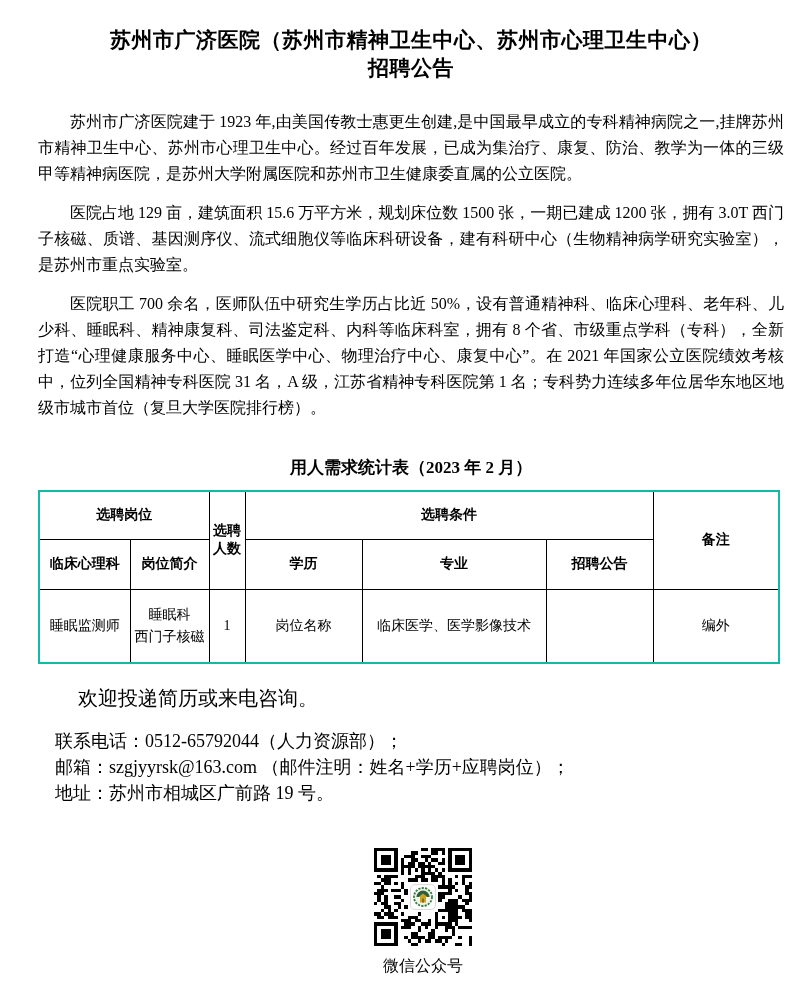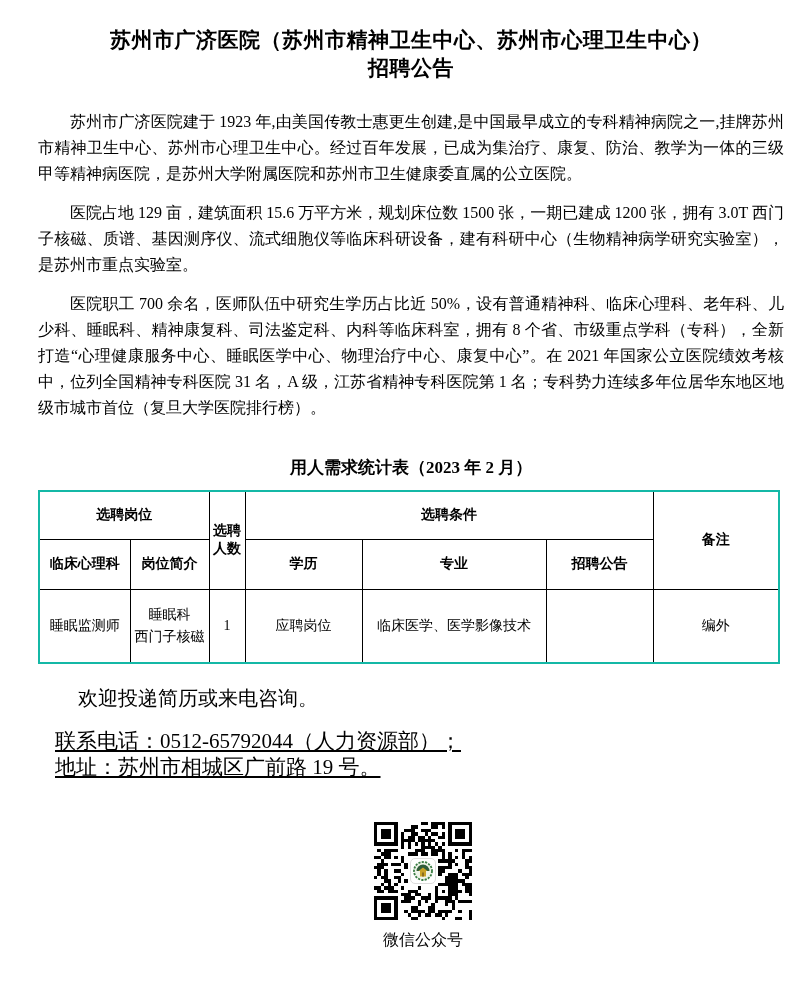--- a/index.html
+++ b/index.html
@@ -54,21 +54,21 @@
   tr.hdr-row-2 { height: 50px; }
   tr.data-row  { height: 74px; }
   td.pre-line  { white-space: pre-line; line-height: 22px; }
 
   .welcome-line {
     margin-top: 21px;
     font-size: 20px; line-height: 26px;
     text-indent: 2em;
   }
   .contact-block { margin-top: 17px; padding-left: 17px; }
-  .contact-line { font-size: 21px; line-height: 26px; text-decoration: underline; }
+  .contact-line { font-size: 18px; line-height: 26px; }
 
   .qr-area {
     margin-top: 42px;
     display: flex; flex-direction: column; align-items: center;
   }
   .qr-box { position: relative; width: 98px; height: 98px; margin-left: 24px; }
   .qr-box svg.qr-svg { width: 98px; height: 98px; display: block; shape-rendering: crispEdges; }
   .qr-logo {
     position: absolute; left: 50%; top: 50%;
     width: 26px; height: 26px;
@@ -123,32 +123,33 @@
       <th>岗位简介</th>
       <th>学历</th>
       <th>专业</th>
       <th>招聘公告</th>
     </tr>
     <tr class="data-row">
       <td>睡眠监测师</td>
       <td class="pre-line">睡眠科
 西门子核磁</td>
       <td>1</td>
-      <td>应聘岗位</td>
+      <td>岗位名称</td>
       <td>临床医学、医学影像技术</td>
       <td></td>
       <td>编外</td>
     </tr>
   </tbody>
     </table>
 
   <p class="welcome-line">欢迎投递简历或来电咨询。</p>
 
   <div class="contact-block">
     <p class="contact-line">联系电话：0512-65792044（人力资源部）；</p>
+    <p class="contact-line">邮箱：szgjyyrsk@163.com （邮件注明：姓名+学历+应聘岗位）；</p>
     <p class="contact-line">地址：苏州市相城区广前路 19 号。</p>
   </div>
 
   <div class="qr-area">
     <div class="qr-box">
       <svg class="qr-svg" viewBox="0 0 29 29" xmlns="http://www.w3.org/2000/svg" id="qr-modules">
           <rect x="0" y="0" width="1" height="1" fill="#000000"></rect>
           <rect x="1" y="0" width="1" height="1" fill="#000000"></rect>
           <rect x="2" y="0" width="1" height="1" fill="#000000"></rect>
           <rect x="3" y="0" width="1" height="1" fill="#000000"></rect>

